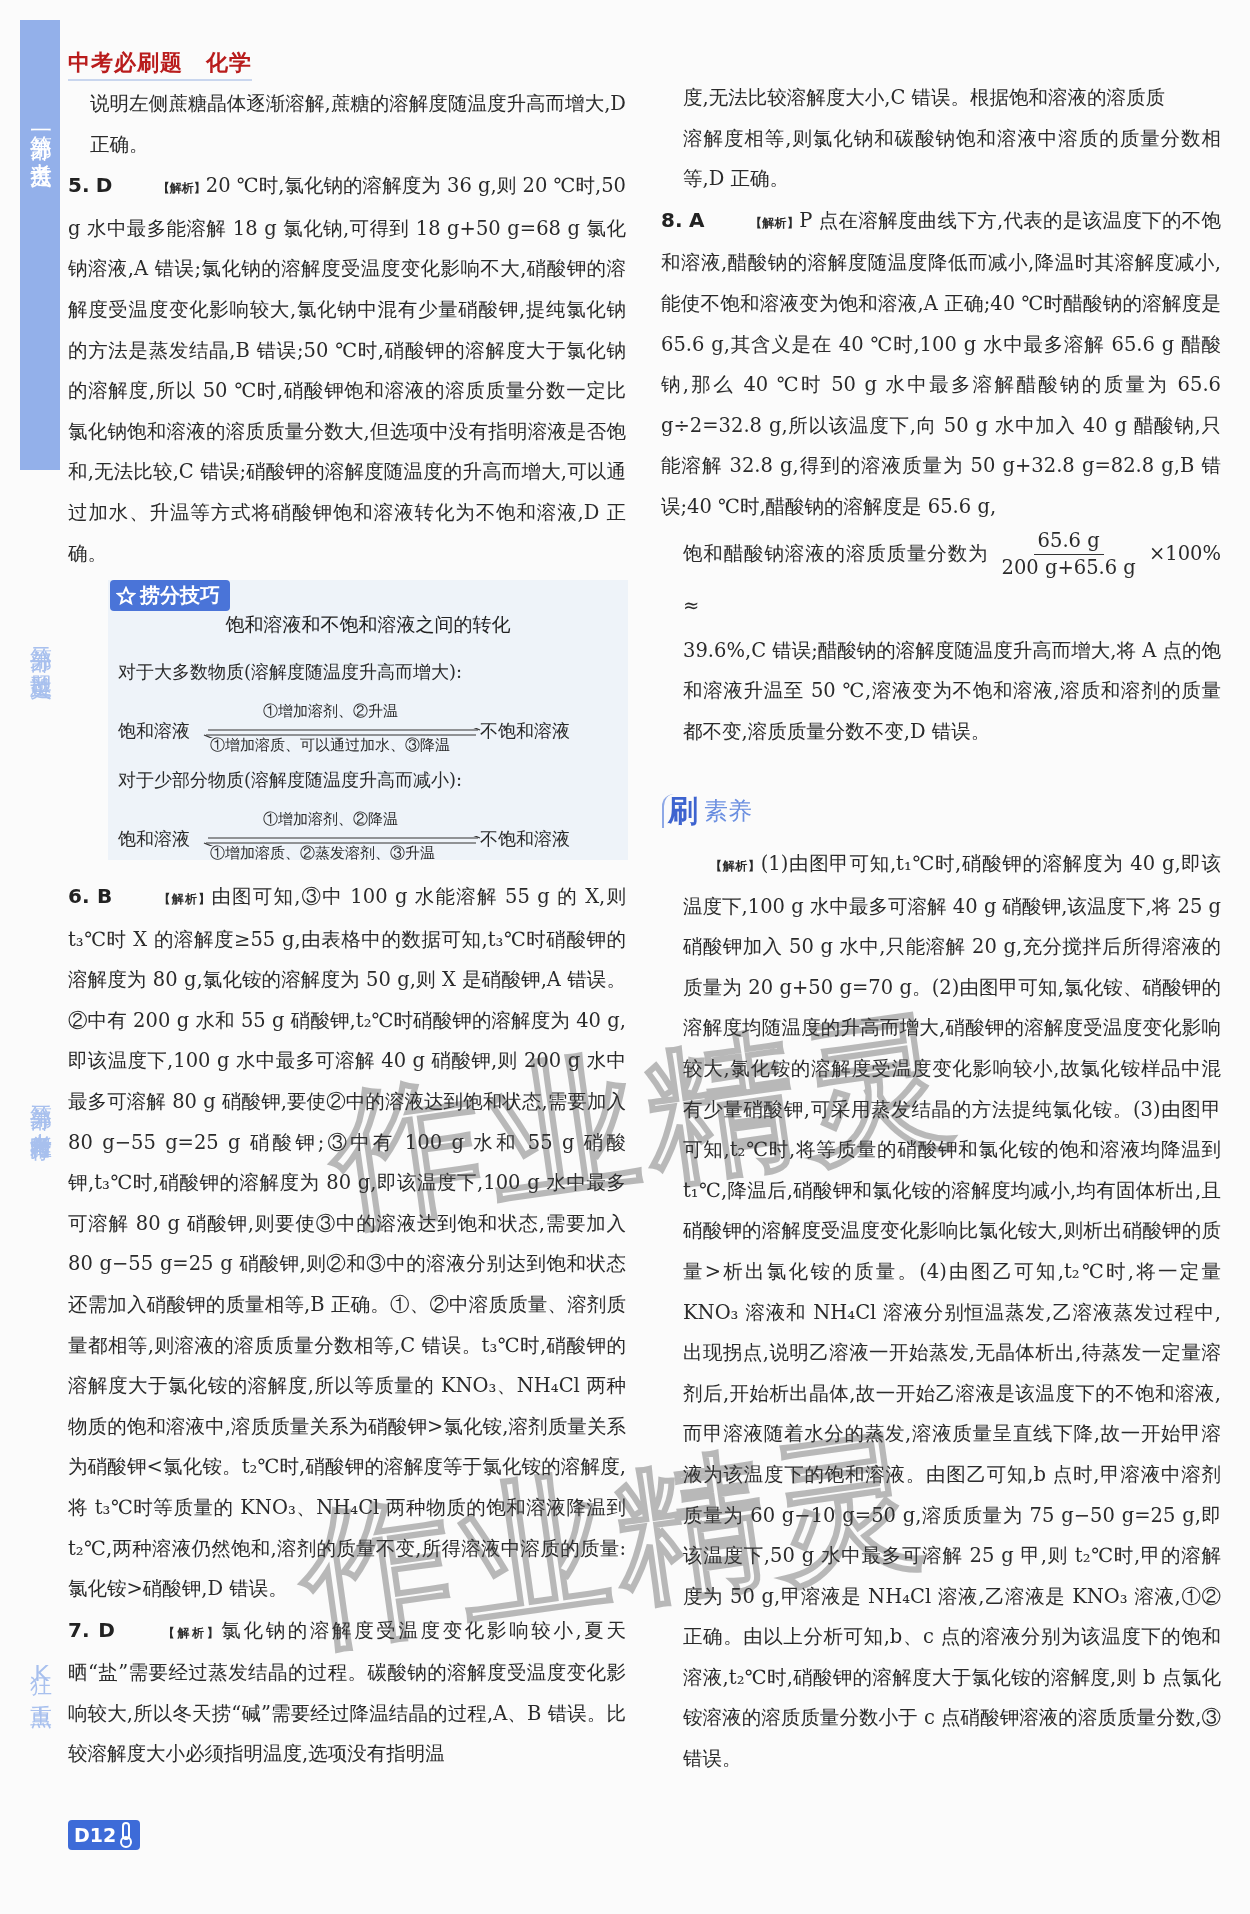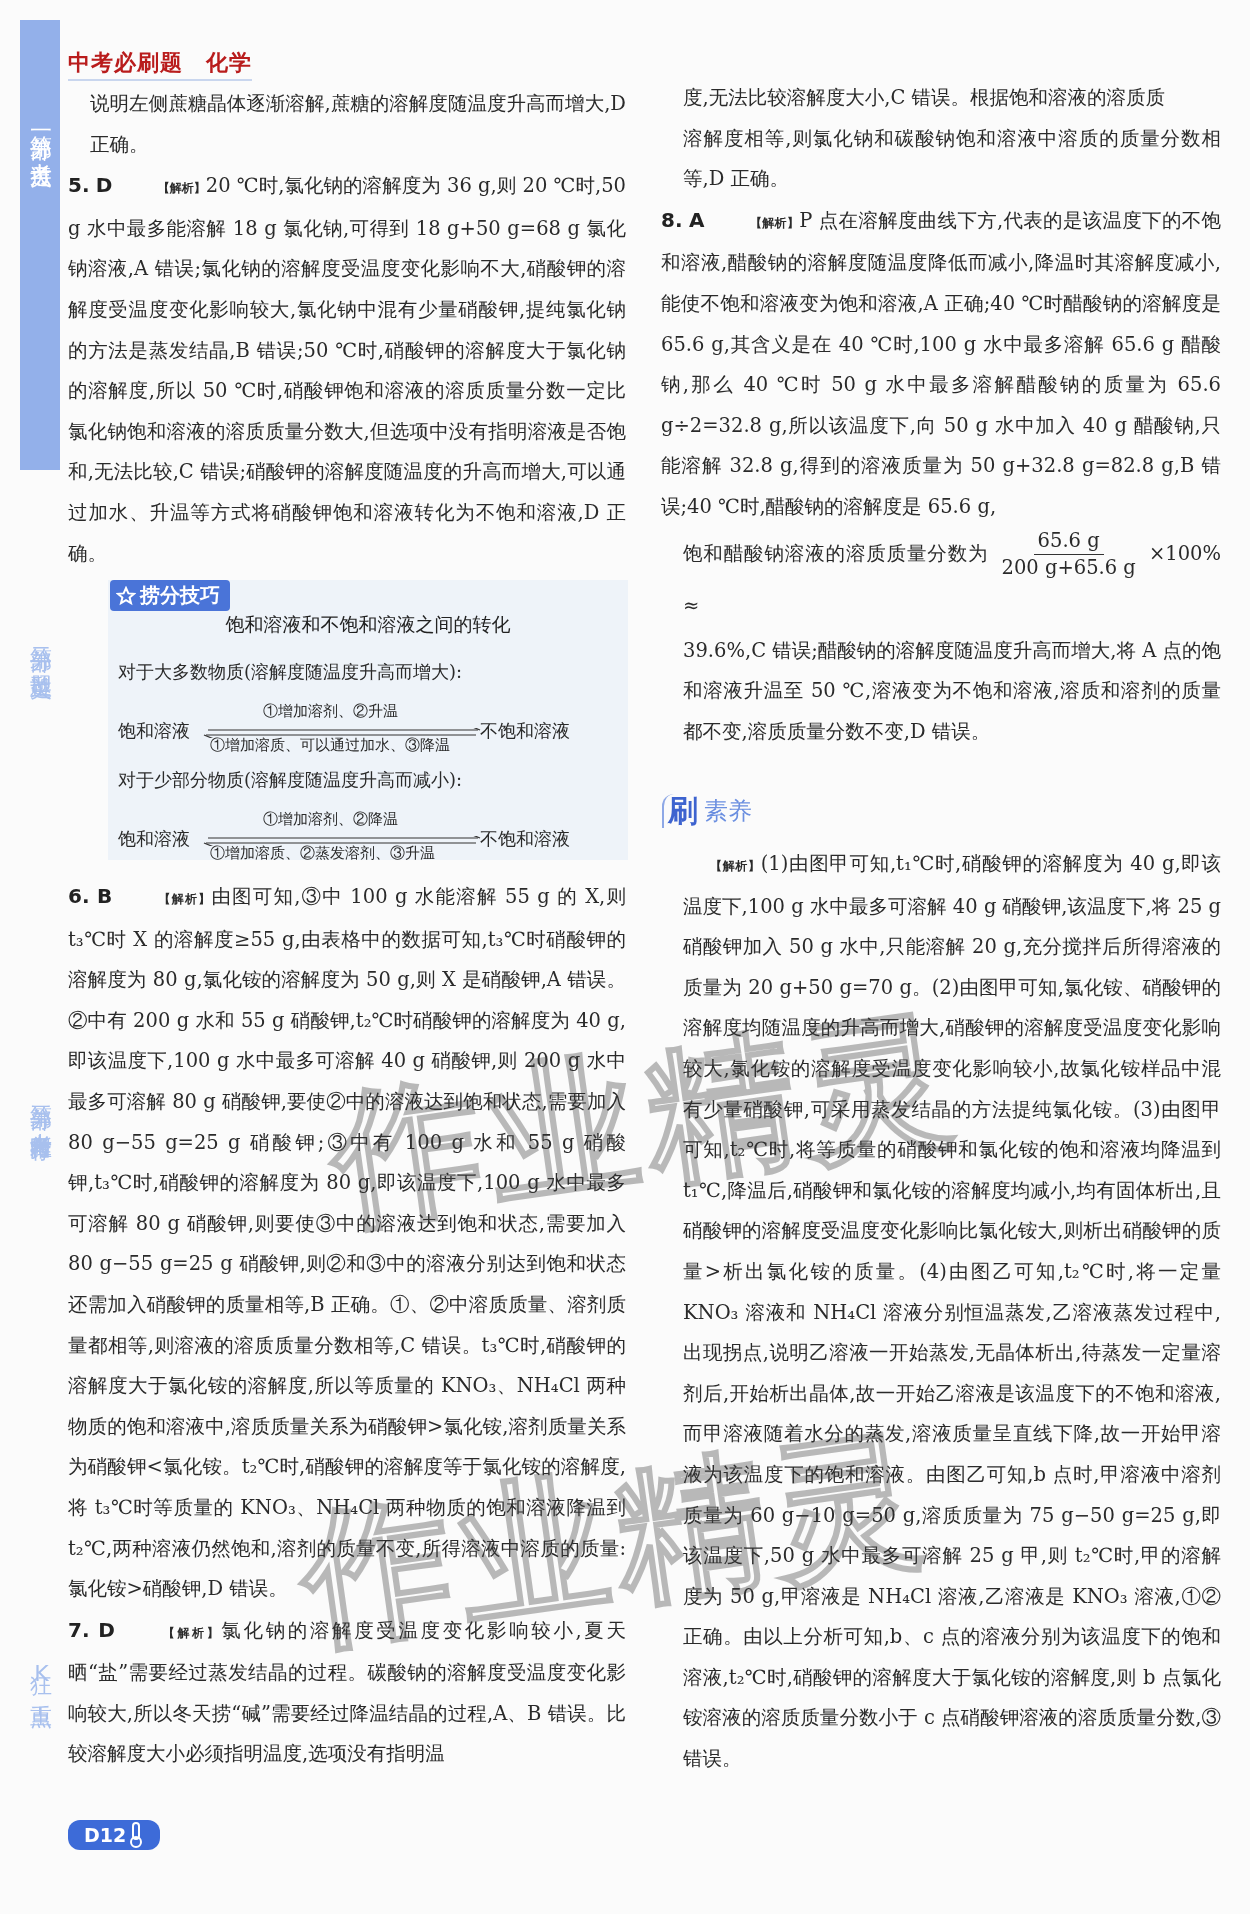--- a/index.html
+++ b/index.html
@@ -63,23 +63,23 @@
   .section-head {
     position: absolute; left: 662px; top: 794px; display: flex; align-items: center; gap: 6px;
   }
   .section-head .shua {
     font-family: "DejaVu Sans", sans-serif; font-weight: bold; font-size: 30px; color: #3d63cf;
     border-left: 2px solid #8ea8e6; border-radius: 12px 0 0 0; padding-left: 4px; line-height: 34px;
   }
   .section-head .lbl { font-size: 24px; color: #6b8fe0; font-family: "DejaVu Serif", serif; }
   .footer-badge {
     position: absolute; left: 68px; top: 1820px;
-    background: #3d6bd8; color: #fff; border-radius: 12px;
+    background: #3d6bd8; color: #fff; border-radius: 4px;
     font-family: "DejaVu Sans", sans-serif; font-weight: bold; font-size: 19px;
-    padding: 2px 16px; display: flex; align-items: center; gap: 2px;
+    padding: 2px 6px; display: flex; align-items: center; gap: 2px;
   }
   .watermark {
     position: absolute; font-family: "DejaVu Sans", sans-serif; font-size: 150px; font-weight: bold;
     color: transparent; -webkit-text-stroke: 1.5px rgba(60,60,60,0.35); transform: rotate(-8deg);
     letter-spacing: 8px; pointer-events: none; white-space: nowrap;
   }
 </style>
 </head>
 <body>
 

